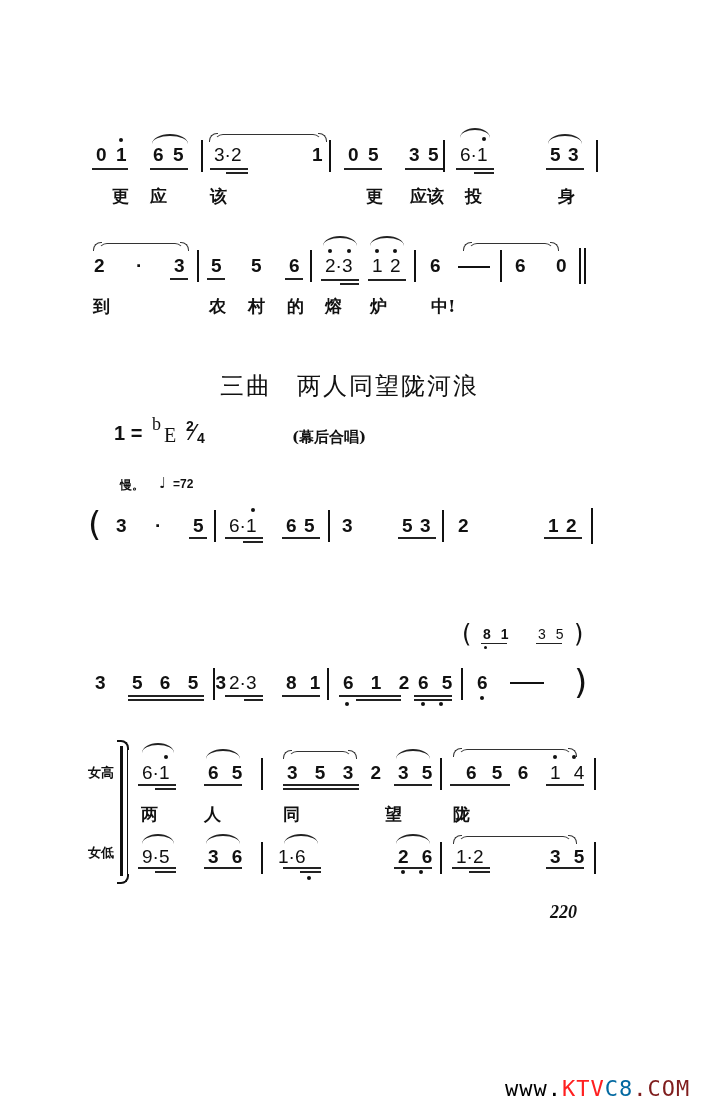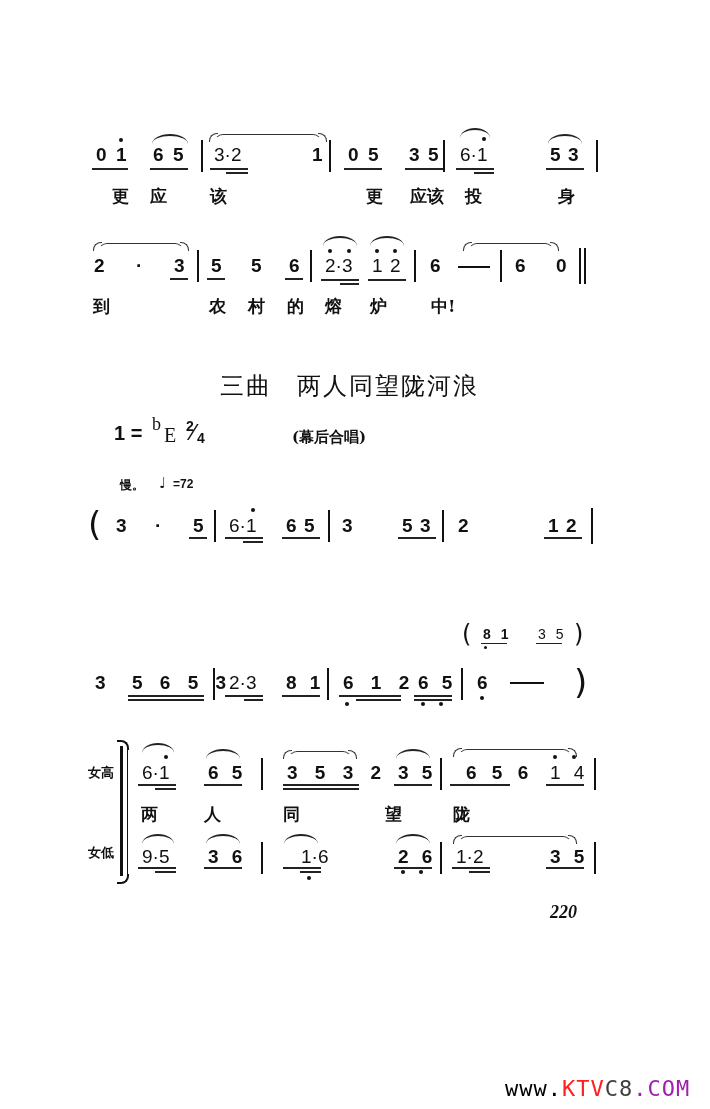--- a/index.html
+++ b/index.html
@@ -313,21 +313,21 @@
   <span class="ul" style="left:138px;top:867px;width:38px;"></span>
   <span class="ul" style="left:155px;top:871px;width:21px;"></span>
 
   <span class="arc" style="left:206px;top:834px;width:34px;"></span>
   <span class="n" style="left:208px;top:846px;letter-spacing:4px;">3 6</span>
   <span class="ul" style="left:204px;top:867px;width:38px;"></span>
 
   <span class="bar" style="left:261px;top:842px;height:32px;"></span>
 
   <span class="arc" style="left:284px;top:834px;width:34px;"></span>
-  <span class="n light" style="left:301px;top:846px;">1·6</span>
+  <span class="n light" style="left:278px;top:846px;">1·6</span>
   <span class="ul" style="left:283px;top:867px;width:38px;"></span>
   <span class="ul" style="left:300px;top:871px;width:21px;"></span>
   <span class="dot" style="left:307px;top:876px;"></span>
 
   <span class="arc" style="left:396px;top:834px;width:34px;"></span>
   <span class="n" style="left:398px;top:846px;letter-spacing:4px;">2 6</span>
   <span class="ul" style="left:394px;top:867px;width:38px;"></span>
   <span class="dot" style="left:401px;top:870px;"></span>
   <span class="dot" style="left:419px;top:870px;"></span>
 
@@ -339,14 +339,14 @@
   <span class="ul" style="left:469px;top:871px;width:21px;"></span>
   <span class="n" style="left:550px;top:846px;letter-spacing:4px;">3 5</span>
   <span class="ul" style="left:546px;top:867px;width:38px;"></span>
 
   <span class="bar" style="left:594px;top:842px;height:32px;"></span>
 </div>
 
 <span class="pagenum" style="left:550px;top:902px;">220</span>
 
 <div class="watermark" style="left:505px;top:1076px;">
-  <span style="color:#000;">www.</span><span style="color:#ff2020;">KTV</span><span style="color:#404040;">C8</span><span style="color:#a21caf;">.COM</span>
+  <span style="color:#000;">www.</span><span style="color:#ff2020;">KTV</span><span style="color:#0369a1;">C8</span><span style="color:#7f1d1d;">.COM</span>
 </div>
 
 </body></html>

